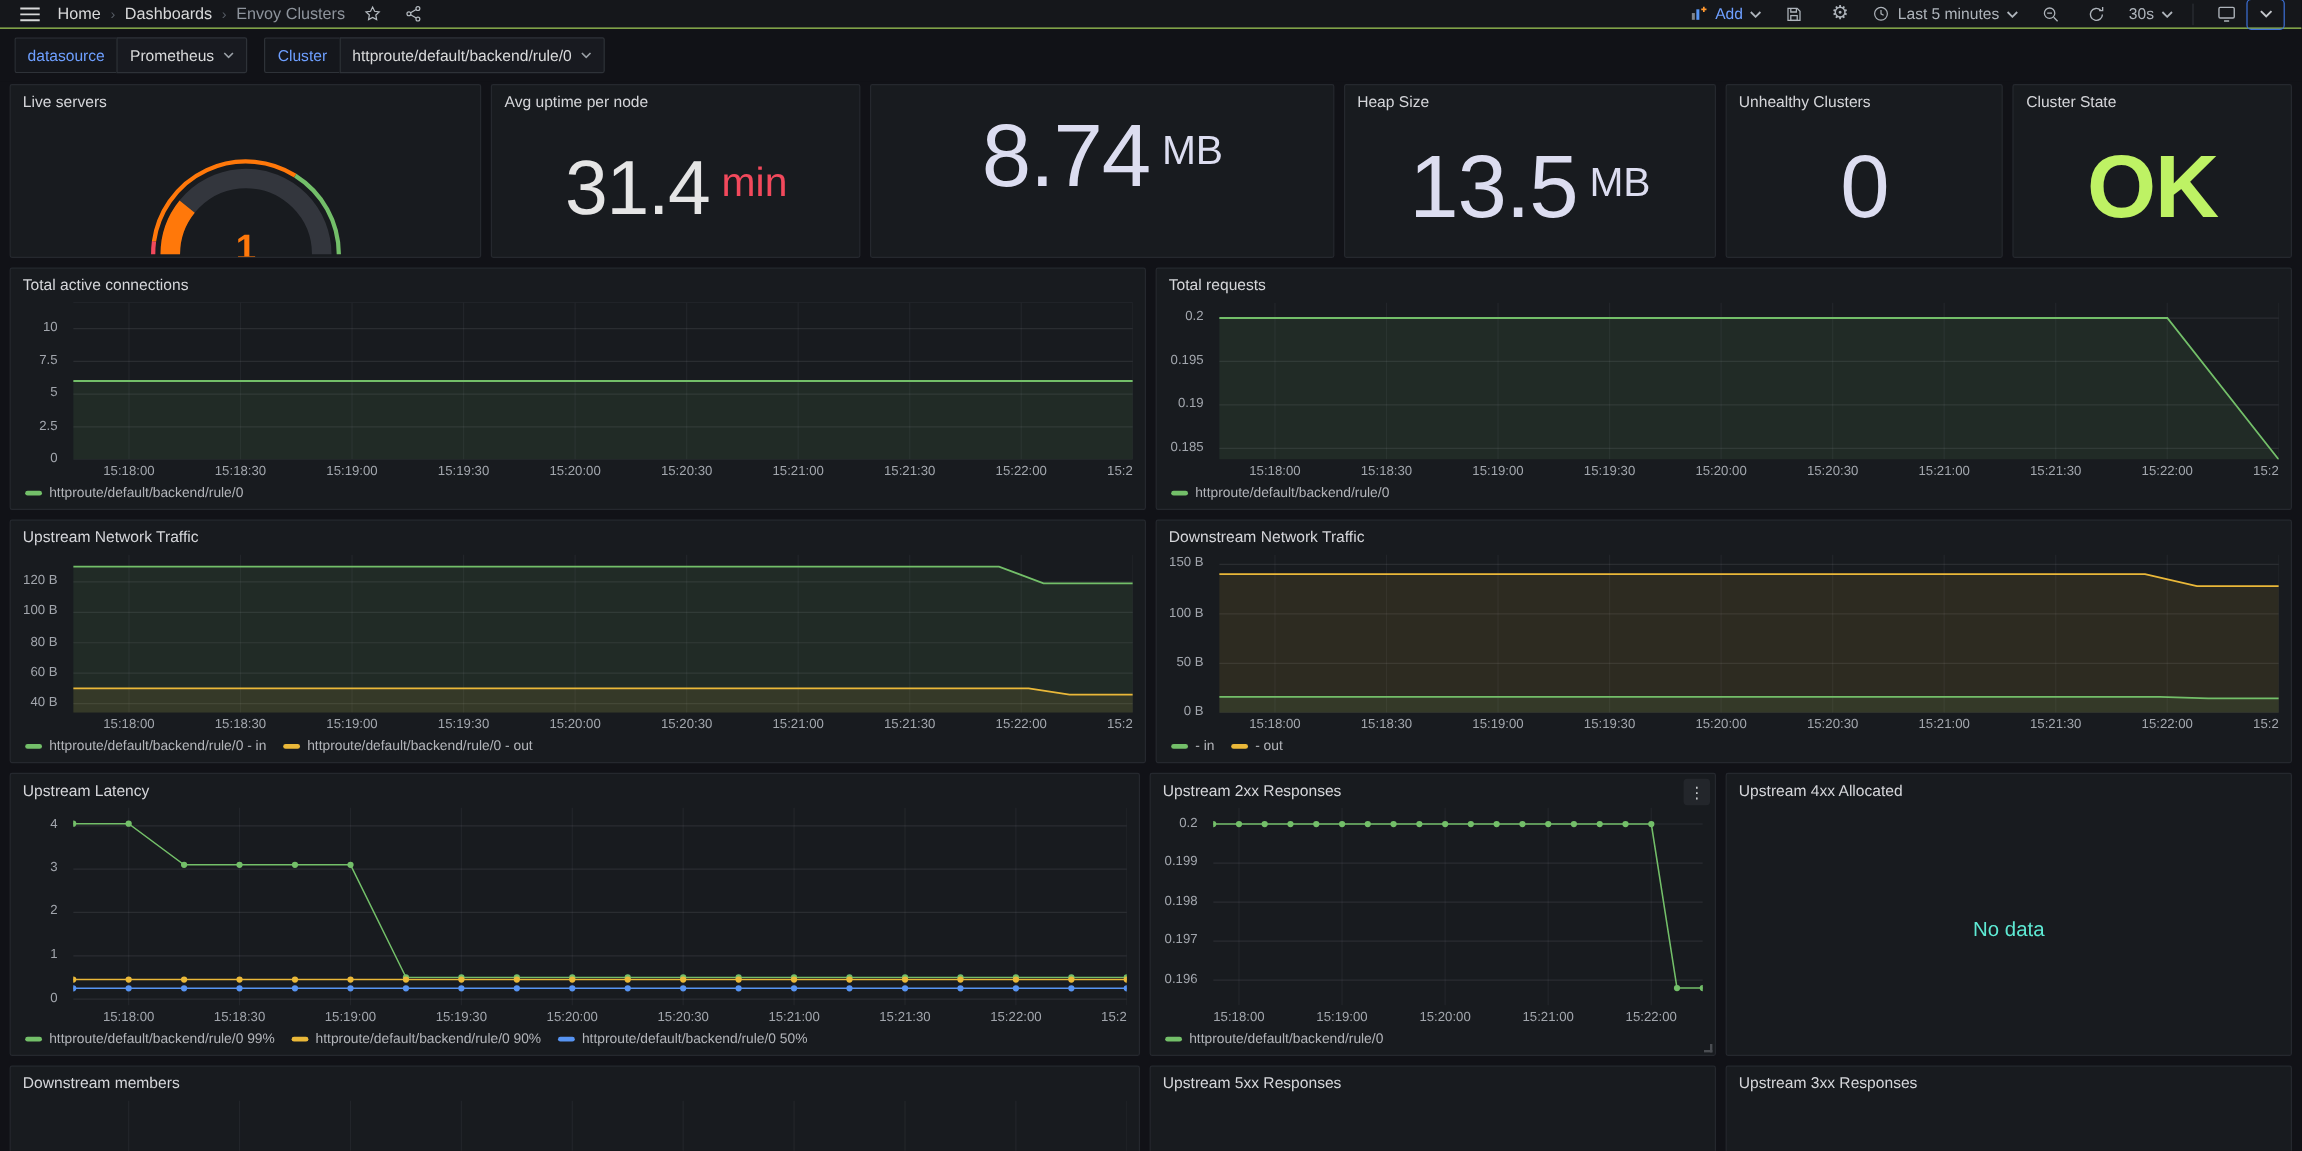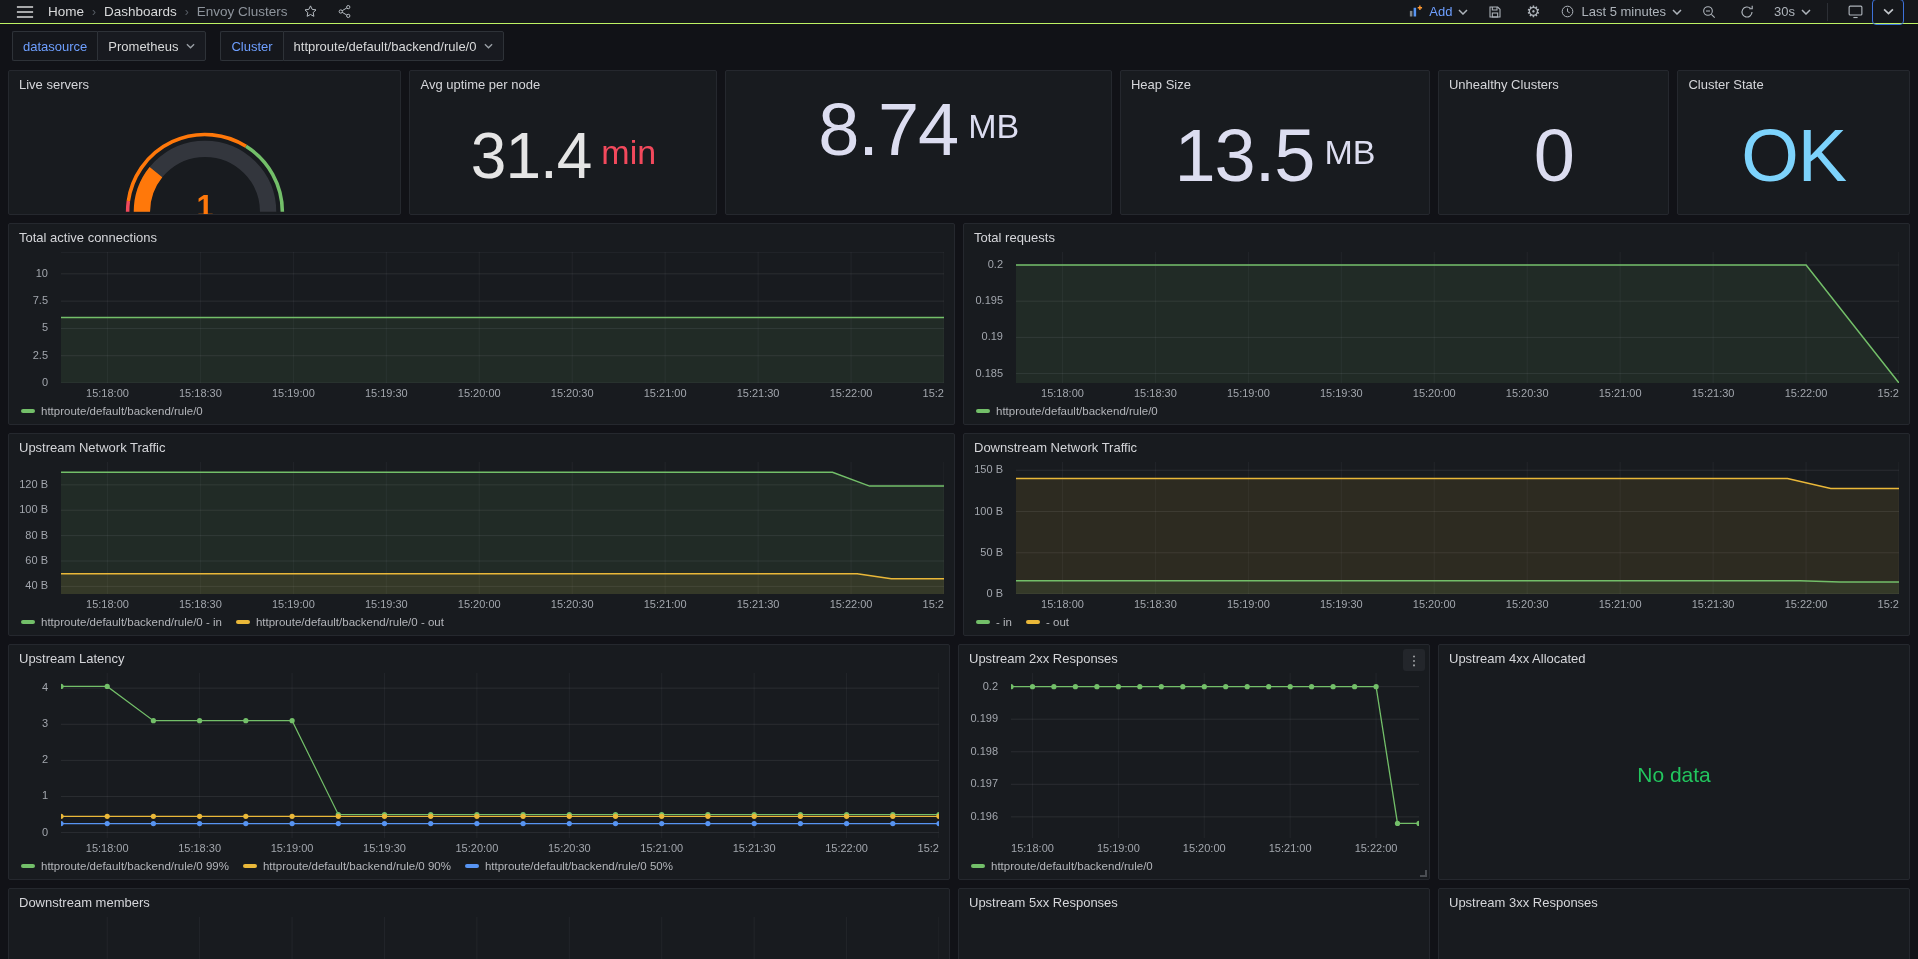--- a/index.html
+++ b/index.html
@@ -55,21 +55,21 @@
   .plotwrap{flex:1;position:relative;margin-left:52px}
   .plot{position:absolute;inset:0;cursor:crosshair}
   .ylabels{position:absolute;left:-52px;top:0;bottom:0;width:46px}
   .ytick{position:absolute;right:7px;font-size:11px;color:#a2a6ad;white-space:nowrap}
   .xaxis{height:17px;position:relative;overflow:hidden;margin-top:2px}
   .xtick{position:absolute;top:2px;width:70px;text-align:center;font-size:11px;color:#a2a6ad;white-space:nowrap}
   .legend{height:18px;display:flex;align-items:center;gap:14px;padding-left:12px;overflow:hidden}
   .litem{display:flex;align-items:center;gap:6px;font-size:11.5px;color:#b3b5ba;cursor:pointer;white-space:nowrap}
   .ldash{display:inline-block;width:14px;height:4px;border-radius:2px}
   .nodata{display:flex;align-items:center;justify-content:center;height:calc(100% - 26px);
-    color:#22c55e;font-size:21px}
+    color:#5eead4;font-size:17px}
   .kebab{position:absolute;top:4px;right:4px;width:22px;height:22px;background:#23262b;border-radius:3px;
     color:#c7c9cc;display:flex;align-items:center;justify-content:center;font-size:13px;cursor:pointer}
   .resizer{position:absolute;right:2px;bottom:2px;width:7px;height:7px;cursor:nwse-resize;
     border-right:2px solid #4a4d52;border-bottom:2px solid #4a4d52}
   svg.ic{display:block}
 </style>
 </head>
 <body>
 
 <div class="nav">
@@ -228,21 +228,21 @@
     </div>
     <div class="panel" style="flex:231">
       <div class="panel-title">Unhealthy Clusters</div>
       <div class="stat-body">
         <span class="stat-value" style="color: rgb(220, 221, 240);">0</span>
       </div>
     </div>
     <div class="panel" style="flex:232">
       <div class="panel-title">Cluster State</div>
       <div class="stat-body">
-        <span class="stat-value" style="font-weight: 400; color: #7dd3fc;">OK</span>
+        <span class="stat-value" style="font-weight: 700; color: #bef264;">OK</span>
       </div>
     </div>
   </div>
 
   <div class="row row-ts1">
     <div class="panel">
       <div class="panel-title">Total active connections</div>
       <div class="ts">
         <div class="plotwrap">
             <div class="ylabels">

